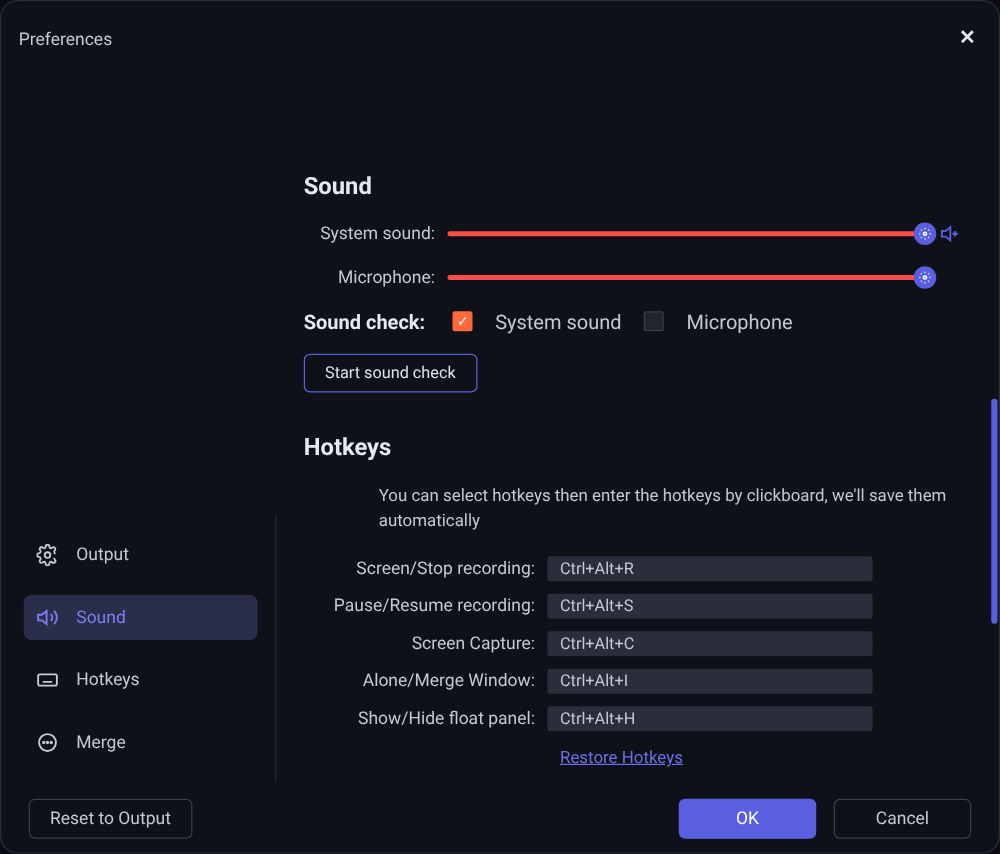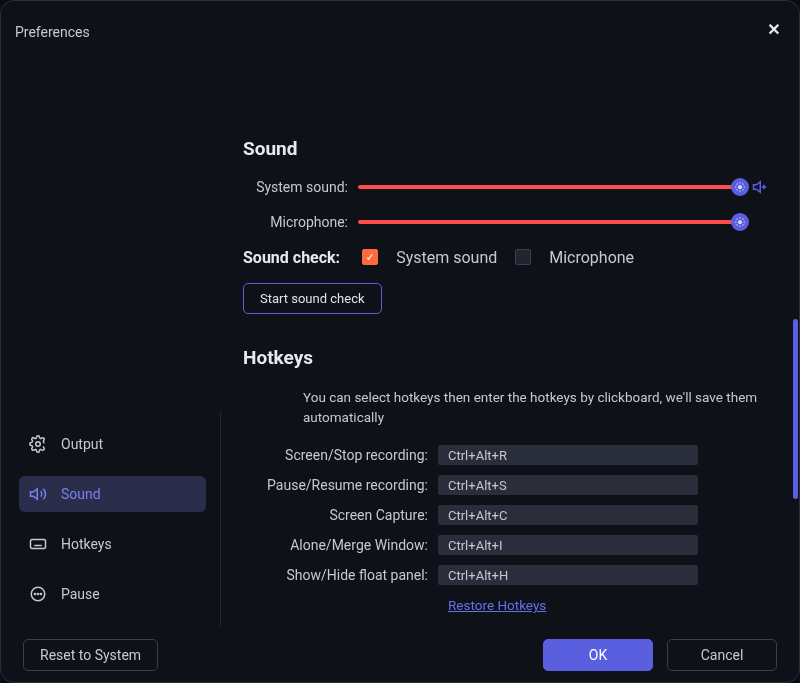--- a/index.html
+++ b/index.html
@@ -88,21 +88,21 @@
       </div>
       <div class="side-item">
         <span class="side-icon">
           <svg viewBox="0 0 24 24" fill="none" stroke="currentColor" stroke-width="2">
               <circle cx="12" cy="12" r="9"></circle>
               <circle cx="8" cy="12" r="0.8" fill="currentColor"></circle>
               <circle cx="12" cy="12" r="0.8" fill="currentColor"></circle>
               <circle cx="16" cy="12" r="0.8" fill="currentColor"></circle>
             </svg>
         </span>
-        <span>Pause</span>
+        <span>Merge</span>
       </div>
     </div>
 
     <div class="content-wrap">
       <div class="content">
 
         <h2>Sound</h2>
 
         <div class="row">
           <div class="row-label">System sound:</div>
@@ -177,19 +177,19 @@
 
         <div class="restore">
           <a>Restore Hotkeys</a>
         </div>
       </div>
       <div class="scroll-indicator"></div>
     </div>
   </div>
 
   <div class="footer">
-    <button class="btn btn-reset">Reset to System</button>
+    <button class="btn btn-reset">Reset to Output</button>
     <div class="footer-right">
       <button class="btn btn-ok">OK</button>
       <button class="btn btn-cancel">Cancel</button>
     </div>
   </div>
 </div>
 
 </body></html>

